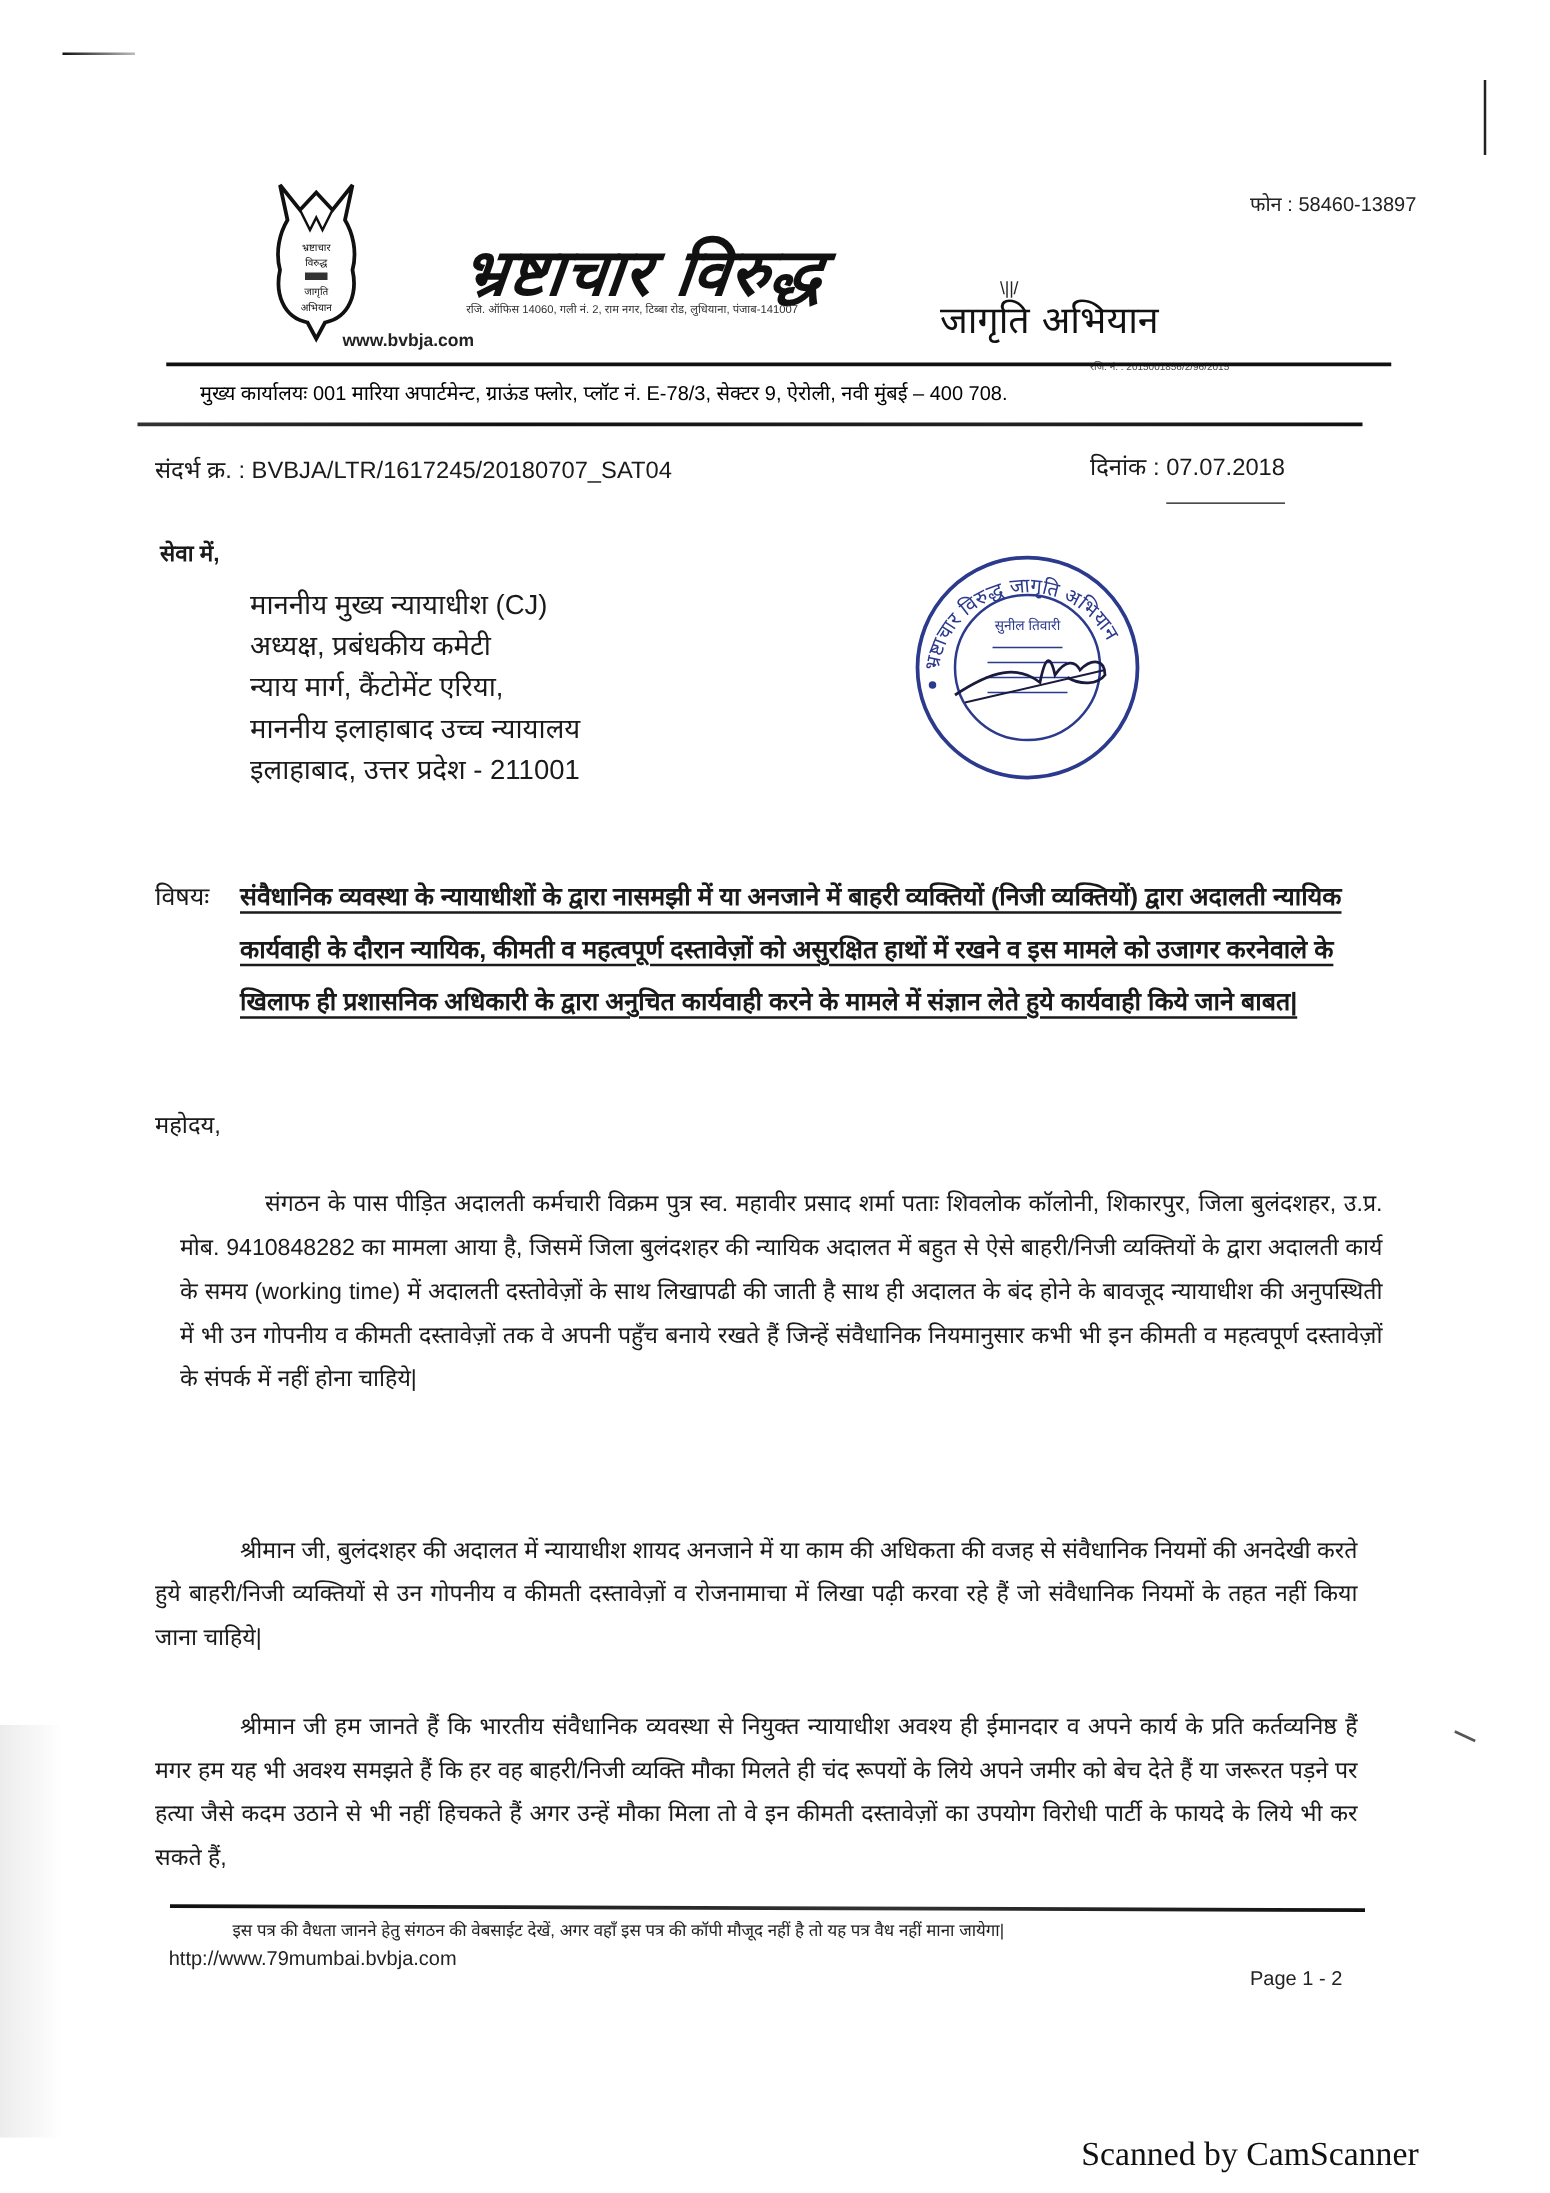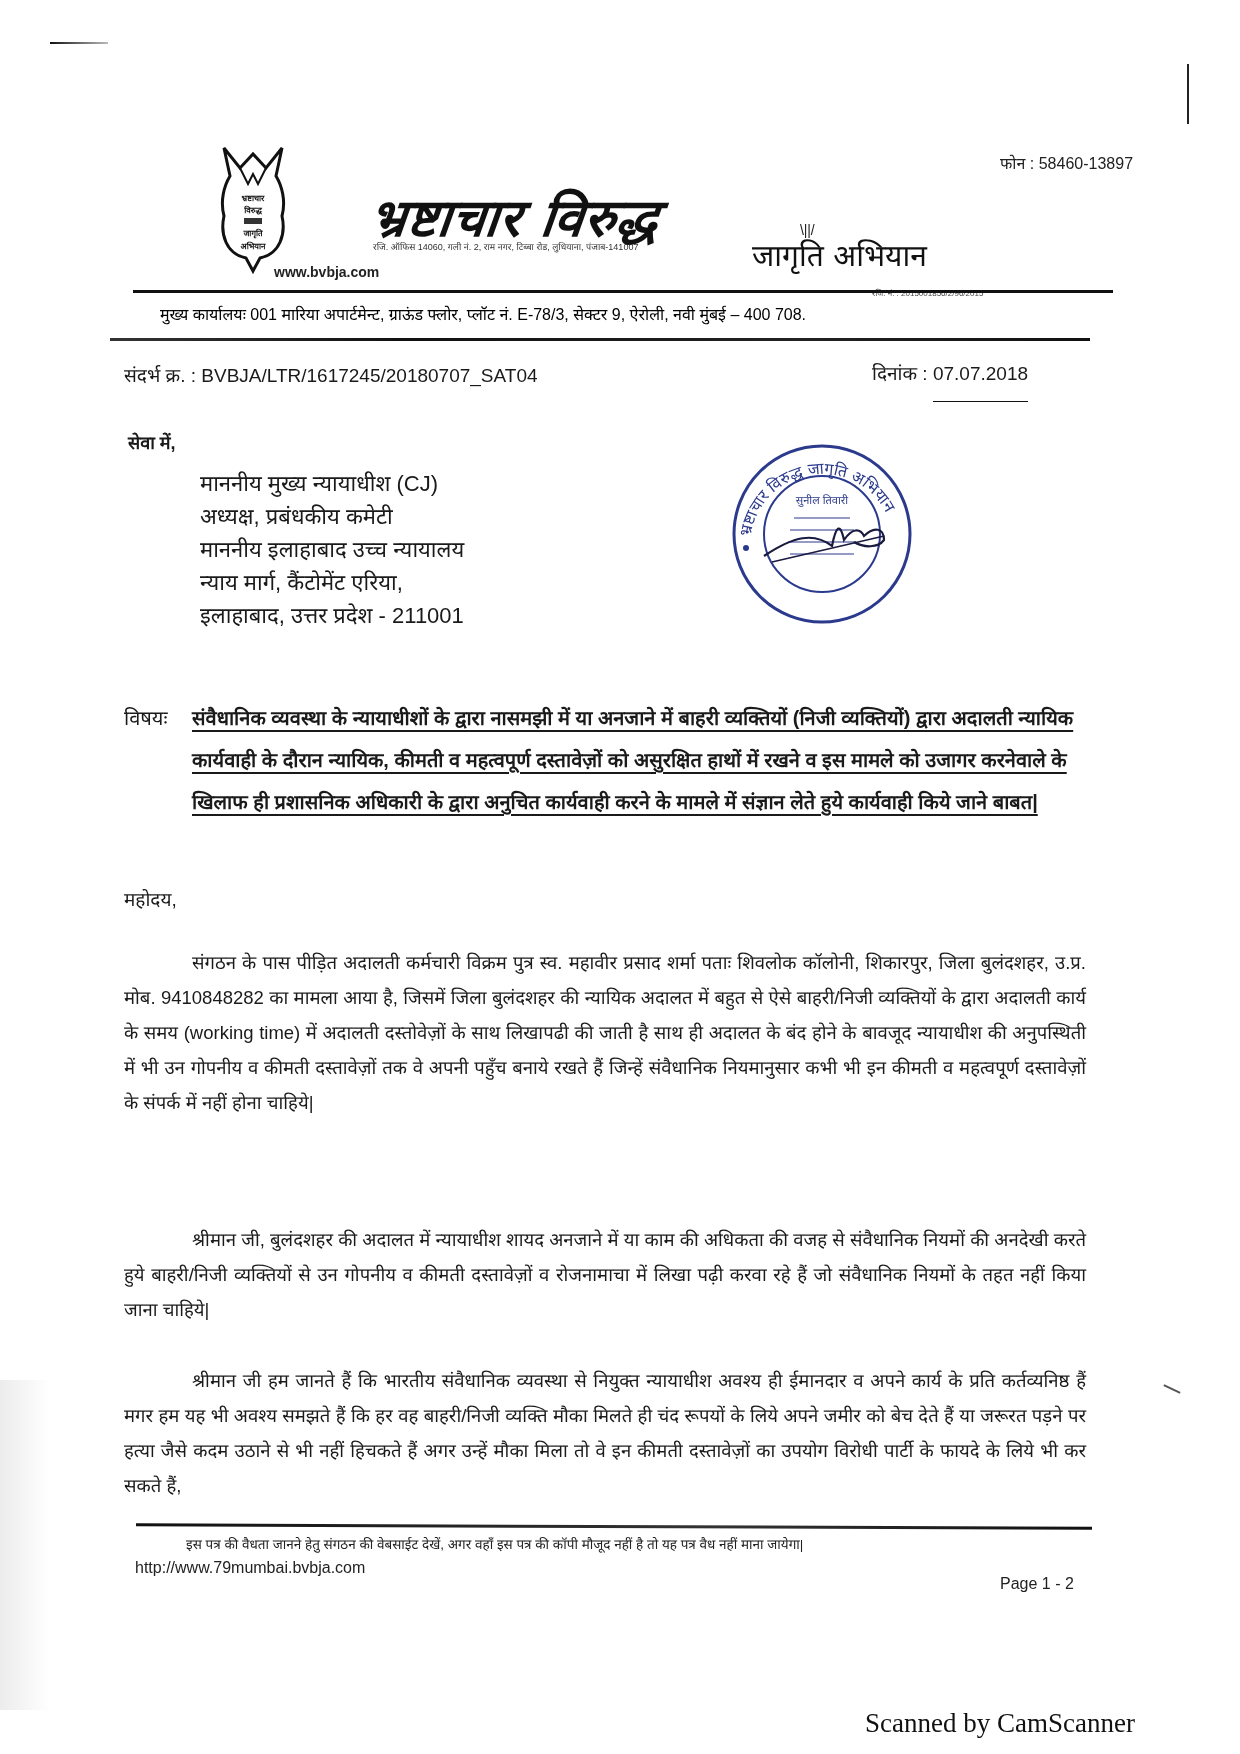--- a/index.html
+++ b/index.html
@@ -7,21 +7,21 @@
     width: 1240px; height: 1754px; position: relative; overflow: hidden;
     background: #ffffff; color: #1a1a1a;
     font-family: "Liberation Sans", "DejaVu Sans", sans-serif;
   }
   .abs { position: absolute; }
   .scan-mark-top { left: 50px; top: 42px; width: 58px; height: 2px; background: linear-gradient(90deg,#111,#bbb); }
   .scan-mark-right { left: 1187px; top: 64px; width: 2px; height: 60px; background: #222; }
   .scan-shade-left { left: 0; top: 1380px; width: 50px; height: 330px; background: linear-gradient(90deg, #ececec, #ffffff); }
 
   
-  .logo { left: 218px; top: 146px; width: 70px; height: 130px; font-weight: bold; }
+  .logo { left: 218px; top: 146px; width: 70px; height: 130px; }
   .phone { left: 1000px; top: 152px; font-size: 16px; color: #222; }
   .org-name { left: 370px; top: 180px; font-family: "DejaVu Serif", serif; font-weight: bold; font-style: italic; font-size: 52px; color: #111; letter-spacing: 1px; transform: skewX(-6deg); }
   .reg-office { left: 373px; top: 240px; font-size: 9px; color: #333; }
   .website { left: 274px; top: 264px; font-size: 14px; font-weight: bold; color: #222; }
   .org-sub { left: 752px; top: 234px; font-family: "DejaVu Sans", sans-serif; font-size: 30px; color: #111; }
   .sun-rays { left: 800px; top: 222px; font-size: 14px; color: #222; letter-spacing: -2px; }
   .reg-no { left: 872px; top: 287px; font-size: 8px; color: #444; }
   .rule-top { left: 133px; top: 290px; width: 980px; height: 3px; background: #111; }
   .hq-address { left: 160px; top: 303px; font-size: 16px; color: #000000; }
   .rule-hq { left: 110px; top: 338px; width: 980px; height: 3px; background: linear-gradient(90deg, #333, #111 30%, #222 70%, #111); }
@@ -38,21 +38,21 @@
   .stamp { left: 724px; top: 436px; width: 196px; height: 196px; }
 
   .subject { left: 124px; top: 697px; width: 970px; font-size: 20px; line-height: 42px; font-weight: bold; }
   .subject .lbl { position: absolute; left: 0; top: 0; font-weight: normal; }
   .subject .txt { display: block; margin-left: 68px; text-decoration: underline; text-decoration-thickness: 1.5px; text-underline-offset: 5px; }
 
   .greeting { left: 124px; top: 886px; font-size: 19px; }
 
   .para { left: 124px; width: 962px; font-size: 18.5px; line-height: 35px; text-align: justify; }
   .para .indent { display: inline-block; width: 68px; }
-  .p1 { top: 945px; }
+  .p1 { top: 945px; margin-left: 20px; }
   .p2 { top: 1222px; }
   .p3 { top: 1363px; }
 
   .rule-foot { left: 136px; top: 1525px; width: 956px; height: 3px; background: linear-gradient(90deg,#111,#333 60%,#111); transform: rotate(0.2deg); }
   .foot-note { left: 186px; top: 1535px; font-size: 13.5px; color: #222; }
   .foot-url { left: 135px; top: 1559px; font-size: 16px; color: #222; }
   .foot-page { left: 1000px; top: 1575px; font-size: 16px; color: #222; }
   .camscanner { left: 865px; top: 1708px; font-family: "Liberation Serif", serif; font-size: 27px; color: #111; }
   .stray-mark { left: 1163px; top: 1388px; width: 18px; height: 2px; background: #555; transform: rotate(25deg); }
 </style>
@@ -95,22 +95,22 @@
 </div>
 <div class="abs date">
   <span>दिनांक :</span>
   <span class="val">07.07.2018</span>
 </div>
 
 <div class="abs salutation-to">सेवा में,</div>
 <div class="abs addressee">
   <div>माननीय मुख्य न्यायाधीश (CJ)</div>
   <div>अध्यक्ष, प्रबंधकीय कमेटी</div>
+  <div>न्याय मार्ग, कैंटोमेंट एरिया,</div>
   <div>माननीय इलाहाबाद उच्च न्यायालय</div>
-  <div>न्याय मार्ग, कैंटोमेंट एरिया,</div>
   <div>इलाहाबाद, उत्तर प्रदेश - 211001</div>
 </div>
 
 <div class="abs stamp">
   <svg width="196" height="196" viewBox="0 0 196 196">
     <defs>
       <path id="stampArc" d="M 26 110 A 72 72 0 1 1 170 110"></path>
     </defs>
     <circle cx="98" cy="98" r="88" fill="none" stroke="#2b3a8c" stroke-width="3"></circle>
     <circle cx="98" cy="98" r="58" fill="none" stroke="#2b3a8c" stroke-width="2"></circle>

